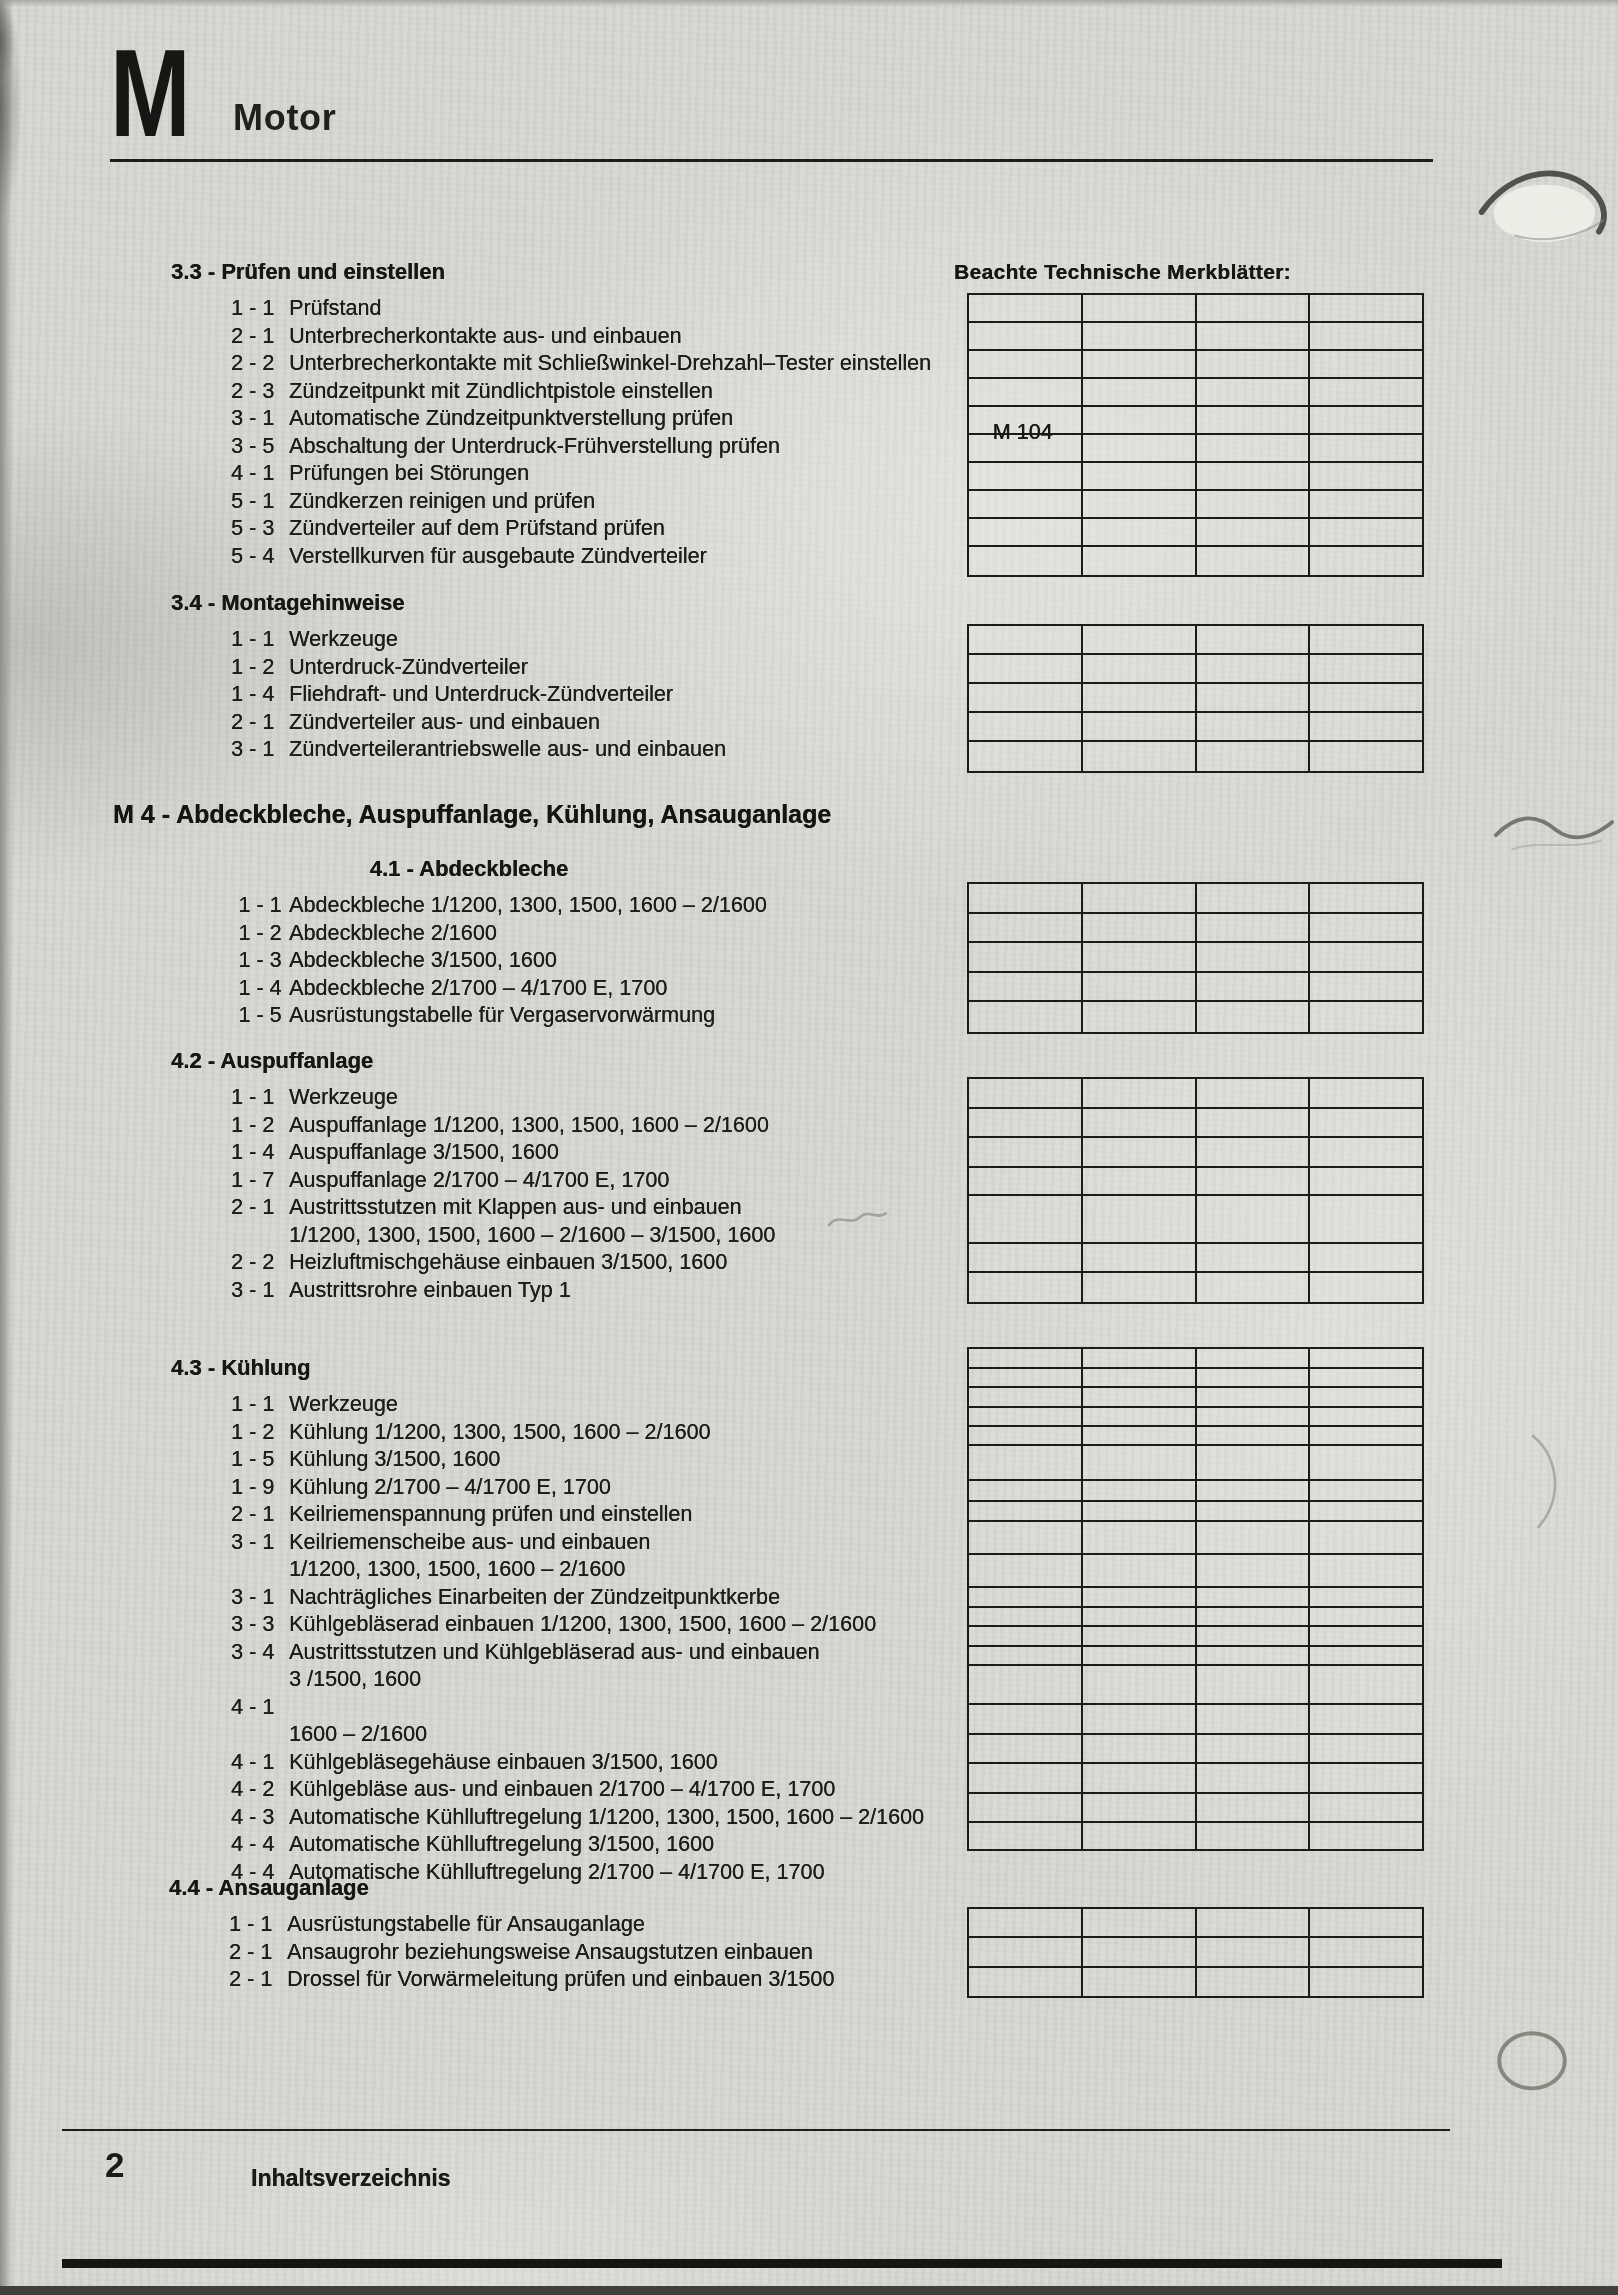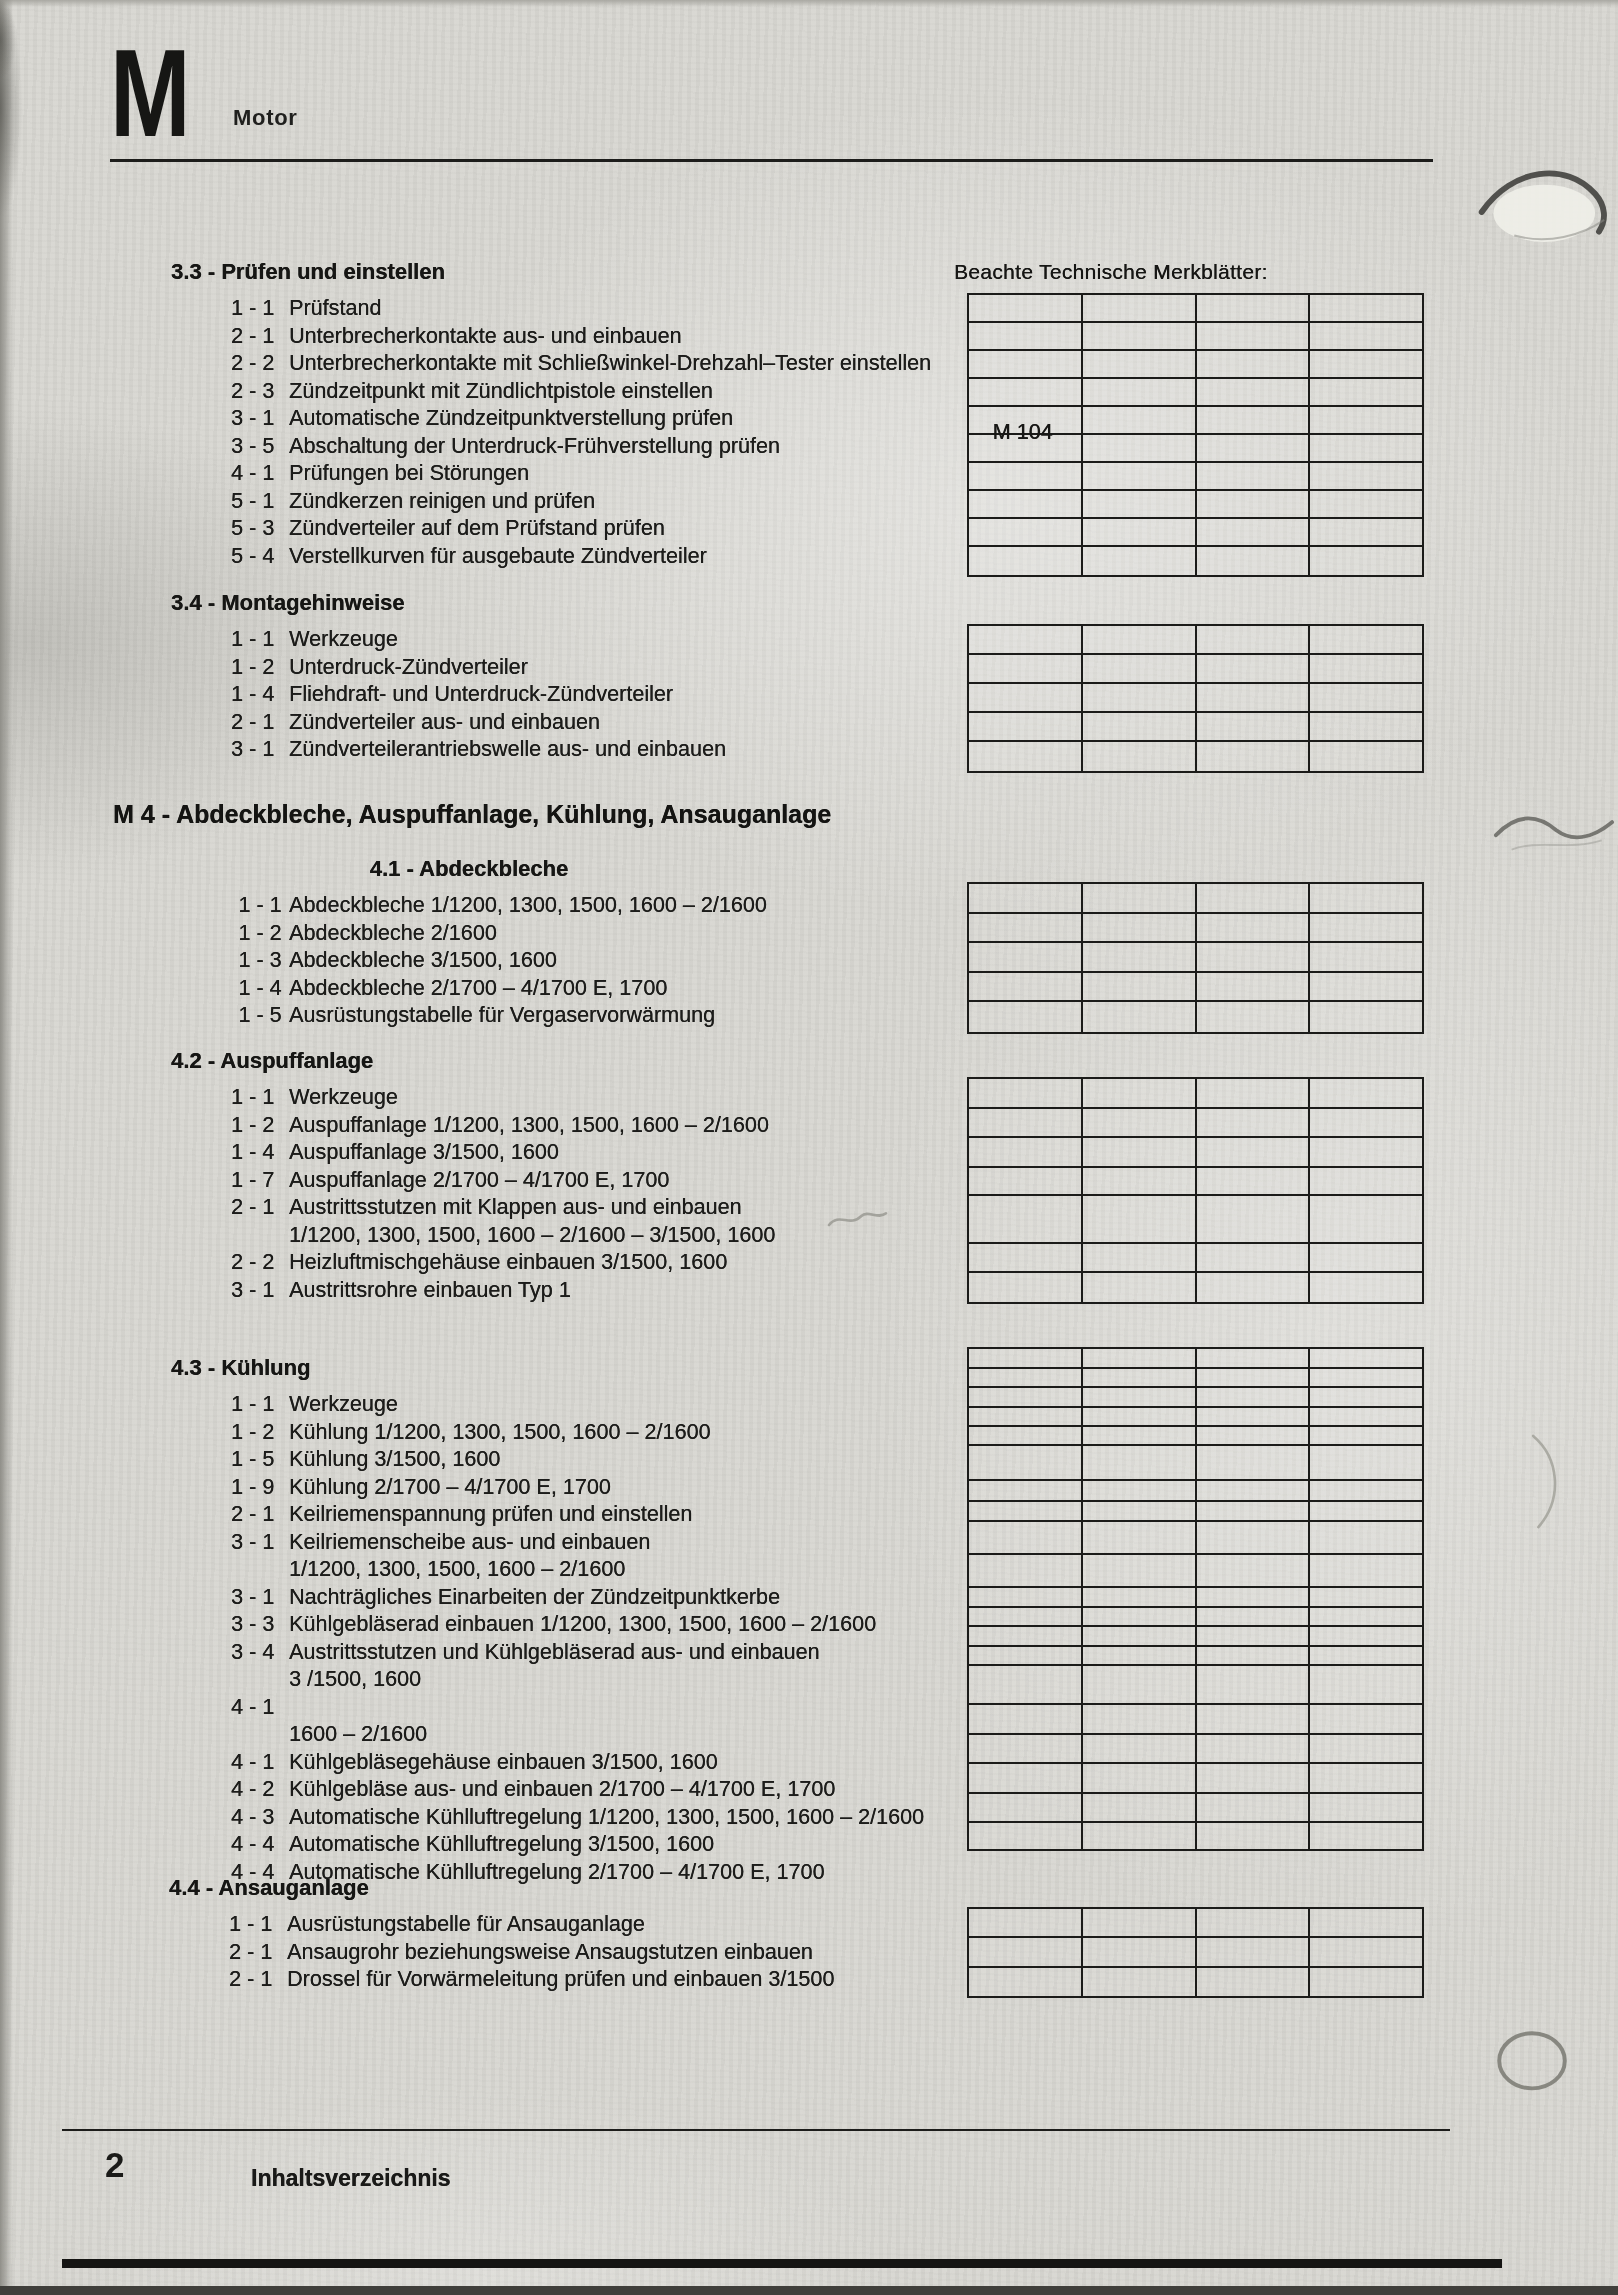--- a/index.html
+++ b/index.html
@@ -26,39 +26,39 @@
     background:linear-gradient(to bottom,#aaa9a3,rgba(170,169,163,0));}
   .edge-bottom{position:absolute;left:0;bottom:0;width:100%;height:9.2px;background:#403f3b;}
   .smudge-left-1{position:absolute;left:0;top:880;width:22px;height:216px;
     background:radial-gradient(ellipse at left,rgba(55,55,50,.45),rgba(55,55,50,0) 72%);}
   .smudge-left-2{position:absolute;left:0;top:2050;width:17px;height:79px;
     background:radial-gradient(ellipse at left,rgba(55,55,50,.4),rgba(55,55,50,0) 70%);}
 
   
   .big-letter{position:absolute;left:110px;top:31px;font-size:124px;line-height:124px;
     font-weight:700;transform:scaleX(.78);transform-origin:left top;letter-spacing:0;color:#161614;}
-  .letter-label{position:absolute;left:233px;top:102px;font-size:22px;line-height:31px;
+  .letter-label{position:absolute;left:233px;top:102px;font-size:36px;line-height:31px;
     font-weight:700;color:#20201e;letter-spacing:0.7px;}
   .top-rule{position:absolute;left:110px;top:159px;width:1323px;height:2.6px;background:#1d1d1b;}
 
   
   .section{position:absolute;}
   .section h2{margin:0;font-size:22px;line-height:26px;font-weight:700;color:#161614;
     text-shadow:0.3px 0 0 currentColor;white-space:nowrap;}
   .chapter-heading{position:absolute;left:113px;top:799px;margin:0;font-size:25px;line-height:30px;
     font-weight:700;color:#141412;text-shadow:0.3px 0 0 currentColor;white-space:nowrap;}
   .toc-list{margin:9.2px 0 0 60px;}
   .toc-item{display:flex;line-height:27.5px;font-size:21.6px;white-space:nowrap;
     text-shadow:0.2px 0 0 currentColor;color:#1c1c1a;}
   .toc-num{flex:0 0 58px;}
   .toc-text{flex:0 0 auto;}
 
   
   .merk-note{position:absolute;left:954px;top:259px;font-size:21px;line-height:26px;
-    font-weight:400;letter-spacing:0.3px;color:#161614;text-shadow:0.3px 0 0 currentColor;white-space:nowrap;}
+    font-weight:700;letter-spacing:0.3px;color:#161614;text-shadow:0.3px 0 0 currentColor;white-space:nowrap;}
   .grid-table{position:absolute;left:967px;width:457px;border:2px solid #1b1b19;
     box-sizing:border-box;background:rgba(255,255,255,.06);}
   .grid-row{display:flex;border-bottom:2px solid #1b1b19;box-sizing:border-box;}
   .grid-row:last-child{border-bottom:none;}
   .grid-cell{flex:1 1 0;border-left:2px solid #1b1b19;box-sizing:border-box;
     display:flex;align-items:center;padding-left:23.6px;
     font-size:21.6px;font-weight:400;color:#181816;text-shadow:0.3px 0 0 currentColor;}
   .grid-cell:first-child{border-left:none;margin-top:24px;}
 
   

